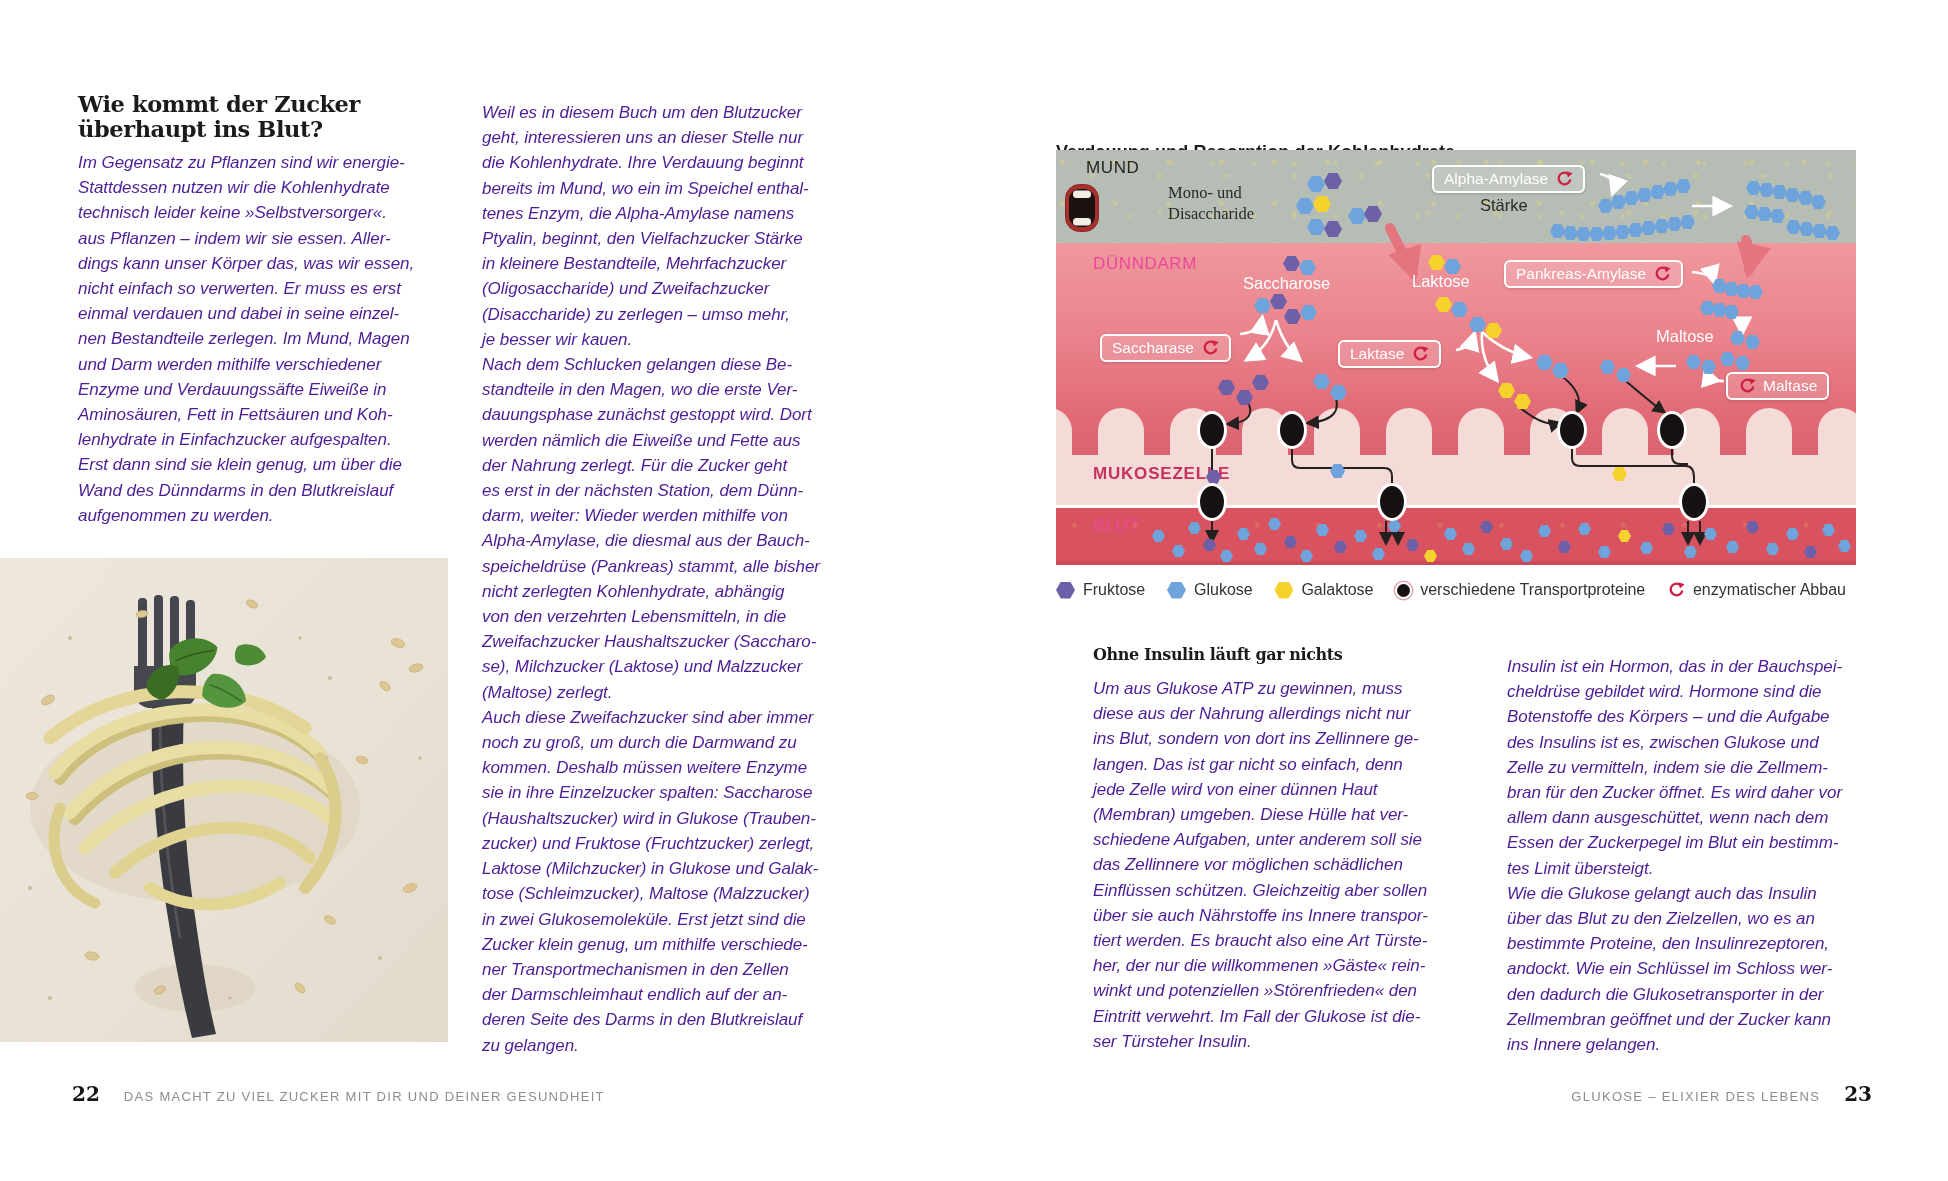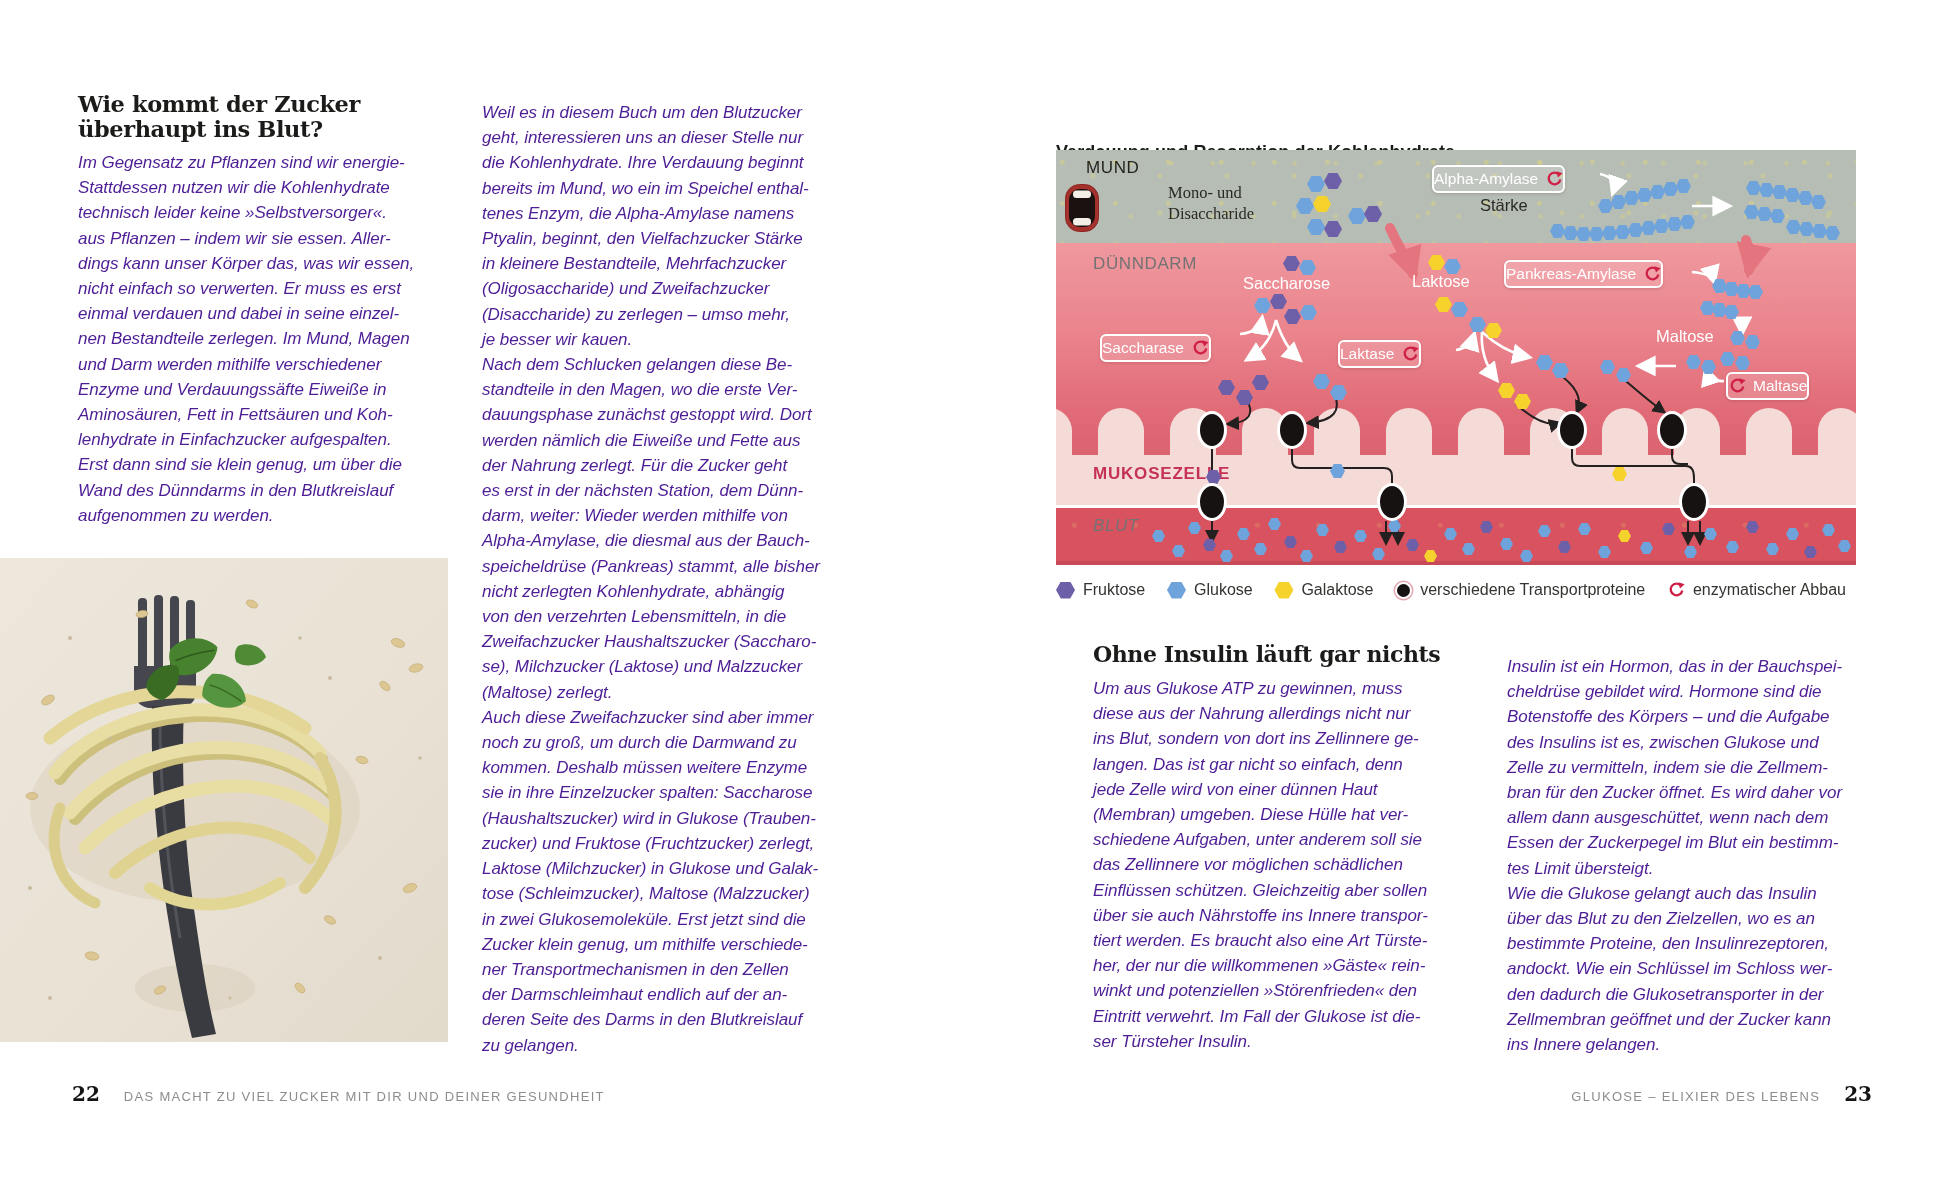--- a/index.html
+++ b/index.html
@@ -32,29 +32,29 @@
   .band-duenndarm { top:93px; height:215px; background:linear-gradient(#ef989e, #ea828b 45%, #e06a76 80%, #db6370);
     background-blend-mode:normal; }
   .band-mukose { top:305px; height:50px; background:#f5dbd7; }
   .band-blut { top:358px; height:57px; background:#d8525f; border-bottom:4px solid #c84a57;
     background-image:radial-gradient(circle at 30% 40%, rgba(240,220,110,.18) 0 2px, transparent 3px);
     background-size:61px 43px; }
   .villus { position:absolute; top:258px; width:46px; height:50px; background:#f5dbd7;
             border-radius:23px 23px 4px 4px; }
   .dg-sec { position:absolute; font-size:17px; letter-spacing:0.6px; }
   .dg-sec.dark { color:#25251f; }
-  .dg-sec.light { color:#737373;text-align:center; }
+  .dg-sec.light { color:#ec4899;text-align:center; }
   .dg-sec.rose { color:#c6315a; font-weight:bold; letter-spacing:0.8px; }
   .dg-lab { position:absolute; font-size:16.5px; }
   .dg-lab.dark { color:#2a2a24; }
   .dg-lab.light { color:#ffffff; }
   .hex { position:absolute; clip-path:polygon(25% 0%, 75% 0%, 100% 50%, 75% 100%, 25% 100%, 0% 50%); }
   .transporter { position:absolute; width:30px; height:38px; background:#171212;
                  border:3px solid #ffffff; border-radius:50%; }
-  .badge { position:absolute; display:flex; align-items:center; gap:7px; padding:3px 0;
+  .badge { position:absolute; display:flex; align-items:center; gap:7px; padding:3px 10px;
            border:2px solid #ffffff; border-radius:6px; color:#ffffff; font-size:15.5px;
            background:rgba(255,255,255,0.16); box-shadow:0 1px 3px rgba(60,20,25,.18); white-space:nowrap; }
   .dg-arrows { position:absolute; left:0; top:0; }
 
   
   .dg-legend { position:absolute; left:1056px; top:581px; width:790px; display:flex;
                align-items:center; justify-content:space-between; }
   .lg-item { display:flex; align-items:center; gap:8px; font-size:16px; color:#333330; }
   .lg-hex { width:19px; height:17px; clip-path:polygon(25% 0%, 75% 0%, 100% 50%, 75% 100%, 25% 100%, 0% 50%); }
   .lg-dot { width:17px; height:17px; border-radius:50%; background:#171212; border:2px solid #fff;
@@ -489,21 +489,21 @@
     </div>
     <div class="lg-item">
       <svg width="18" height="18" viewBox="0 0 20 20">
         <path d="M15.6,5.2 A6.5,6.5 0 1 0 17,10.5" fill="none" stroke="#cf2147" stroke-width="2.6"></path>
         <polygon points="12.6,1.4 19.6,3.6 14.4,8.4" fill="#cf2147"></polygon>
       </svg>
       <span>enzymatischer Abbau</span>
     </div>
   </div>
 
-<div class="abs heading" style="left:1093px; top:642px; font-size:22px;text-align:right;">Ohne Insulin läuft gar nichts</div>
+<div class="abs heading" style="left:1093px; top:642px; font-size:16px;text-align:right;">Ohne Insulin läuft gar nichts</div>
 <div class="abs bodycol" style="left:1093px; top:676px; width:345px;">
     <div class="line">Um aus Glukose ATP zu gewinnen, muss</div>
     <div class="line">diese aus der Nahrung allerdings nicht nur</div>
     <div class="line">ins Blut, sondern von dort ins Zellinnere ge-</div>
     <div class="line">langen. Das ist gar nicht so einfach, denn</div>
     <div class="line">jede Zelle wird von einer dünnen Haut</div>
     <div class="line">(Membran) umgeben. Diese Hülle hat ver-</div>
     <div class="line">schiedene Aufgaben, unter anderem soll sie</div>
     <div class="line">das Zellinnere vor möglichen schädlichen</div>
     <div class="line">Einflüssen schützen. Gleichzeitig aber sollen</div>

